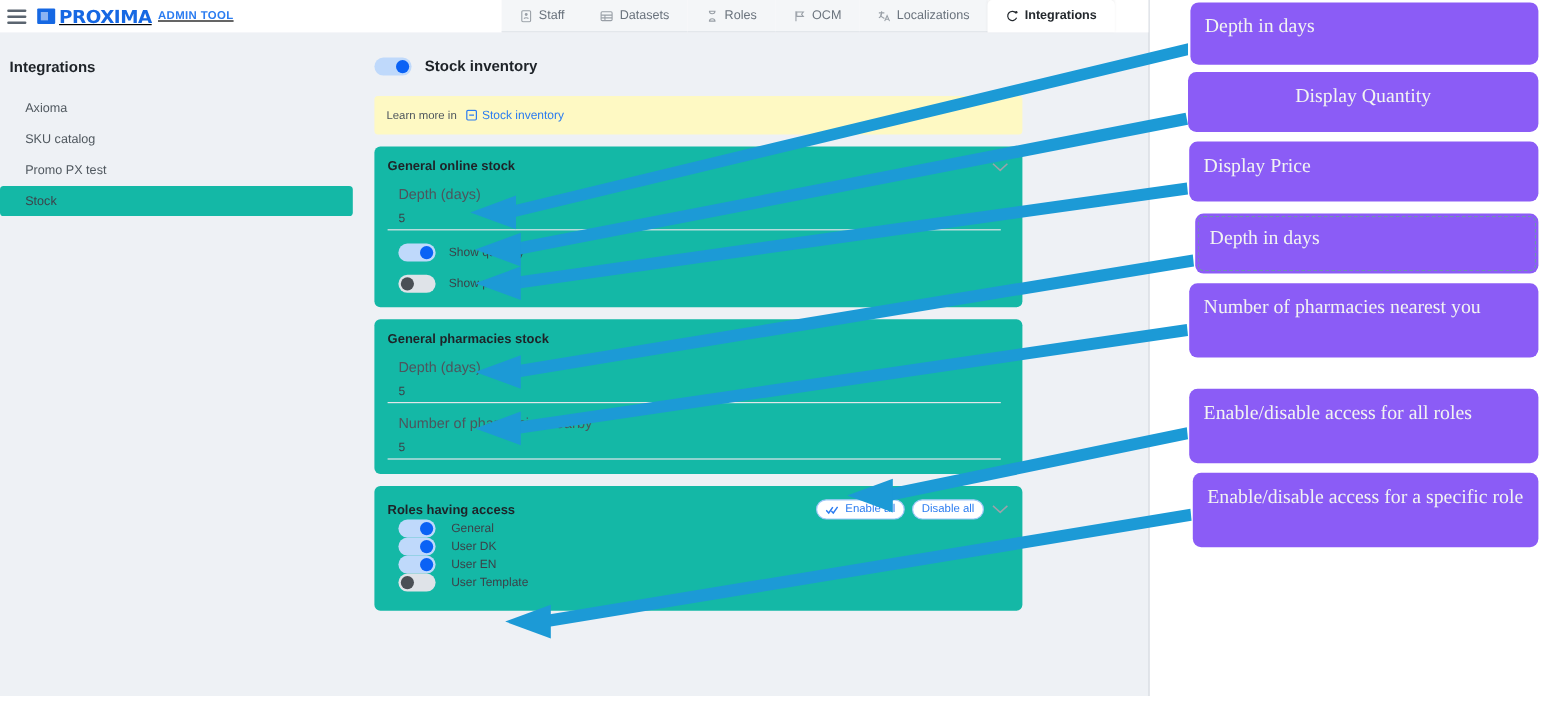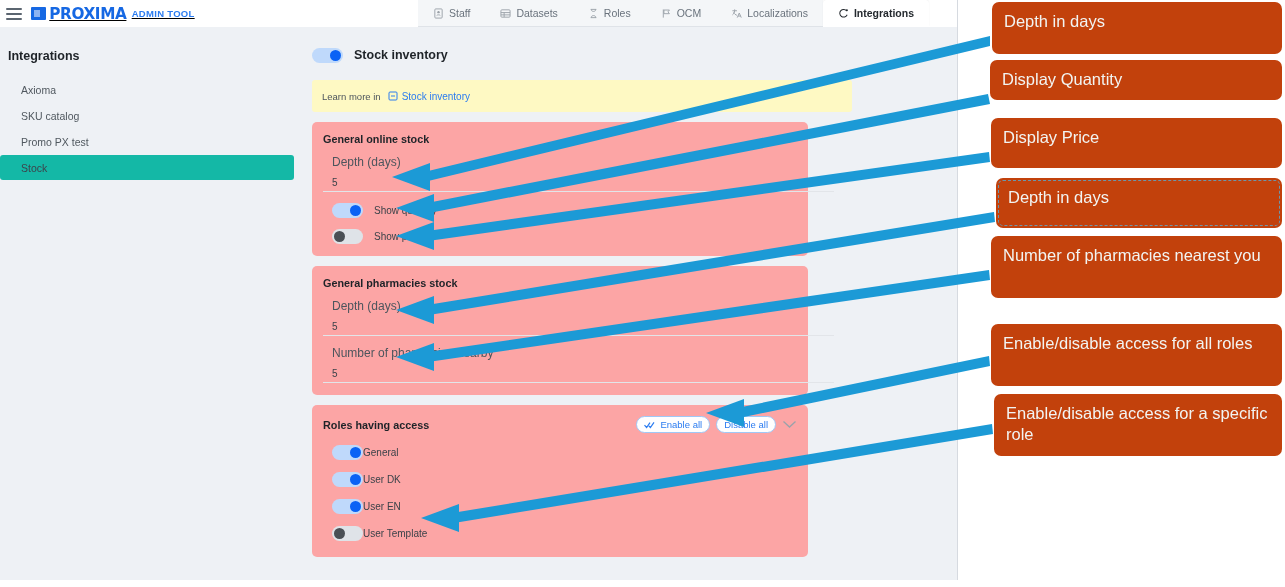--- a/index.html
+++ b/index.html
@@ -110,22 +110,22 @@
   .learnmore {
     margin-top: 13px; width: 540px; height: 32px;
     background: #fef9c3; border-radius: 3px;
     display: flex; align-items: center; padding-left: 10px; gap: 7px;
   }
   .lm-text { font-size: 9.5px; color: #4d555d; }
   .lm-link { font-size: 10px; color: #2b7cf0; display: flex; align-items: center; gap: 4px; cursor: pointer; }
   .lm-ico { width: 10px; height: 10px; flex: none; }
 
   .card {
-    margin-top: 10px; width: 496px;
-    background: #fca5a5; border-radius: 5px;
+    margin-top: 10px; width: 540px;
+    background: #14b8a6; border-radius: 5px;
     padding: 11px 11px 12px 11px;
   }
   .card-head { display: flex; align-items: center; justify-content: space-between; }
   .card-title { font-size: 10.8px; font-weight: bold; color: #1e2328; }
   .chev { width: 15px; height: 9px; cursor: pointer; flex: none; }
 
   .field { margin-top: 10px; }
   .field-label { font-size: 12px; color: #4d555d; padding-left: 9px; }
   .field-input {
     margin-top: 4px; height: 19px; width: 511px;
@@ -139,33 +139,33 @@
 
   .pill-group { display: flex; align-items: center; gap: 6px; }
   .pill {
     height: 17px; padding: 0 7px; border-radius: 9px;
     border: 1px solid #9fc8f7; background: #ffffff;
     font-size: 9.5px; color: #2b7cf0; cursor: pointer;
     display: flex; align-items: center; gap: 4px; white-space: nowrap;
   }
   .dblchk { width: 12px; height: 8px; flex: none; }
 
-  .role-row { display: flex; align-items: center; margin-top: 12px; padding-left: 9px; }
+  .role-row { display: flex; align-items: center; gap: 13px; padding-left: 9px; }
   .role-label { font-size: 10px; color: #3b4249; }
 
   
   .anno-svg { position: absolute; left: 0; top: 0; width: 1285px; height: 587px; pointer-events: none; }
 
   .callout {
     position: absolute;
-    background: #c2410c; color: #f2f4f2;
+    background: #8b5cf6; color: #f2f4f2;
     border-radius: 7px;
     font-size: 16.5px; line-height: 21px;
     padding: 9px 12px;
-    font-family: Liberation Sans, sans-serif;
+    font-family: Liberation Serif, serif;
   }
   .callout.sel { outline: 1.5px dashed #6d95a9; outline-offset: -3px; }
 </style>
 </head>
 <body>
 
 <div id="root">
 
   <div class="app-shot">
 
@@ -347,21 +347,21 @@
           <span class="role-label">User Template</span>
         </div>
       </div>
 
     </div>
   </div>
 
   <div class="callout" style="left:992px; top:2px;   width:290px; height:52px;">
     <span>Depth in days</span>
   </div>
-  <div class="callout" style="left:990px; top:60px;  width:292px; height:40px;">
+  <div class="callout" style="left:990px; top:60px;  width:292px; height:50px;text-align:center;">
     <span>Display Quantity</span>
   </div>
   <div class="callout" style="left:991px; top:118px; width:291px; height:50px;">
     <span>Display Price</span>
   </div>
   <div class="callout sel" style="left:996px; top:178px; width:286px; height:50px;">
     <span>Depth in days</span>
   </div>
   <div class="callout" style="left:991px; top:324px; width:291px; height:62px;">
     <span>Enable/disable access for all roles</span>

